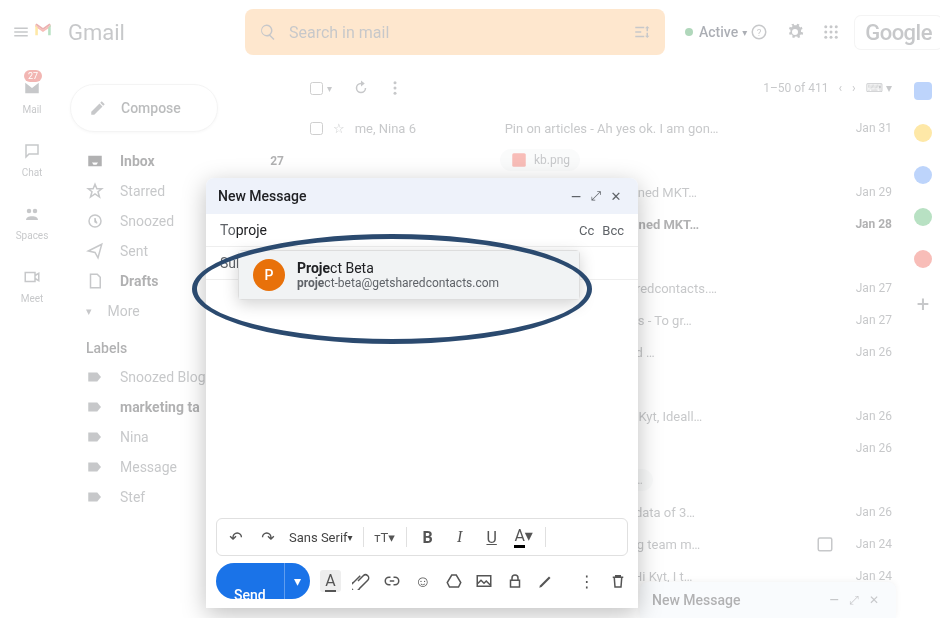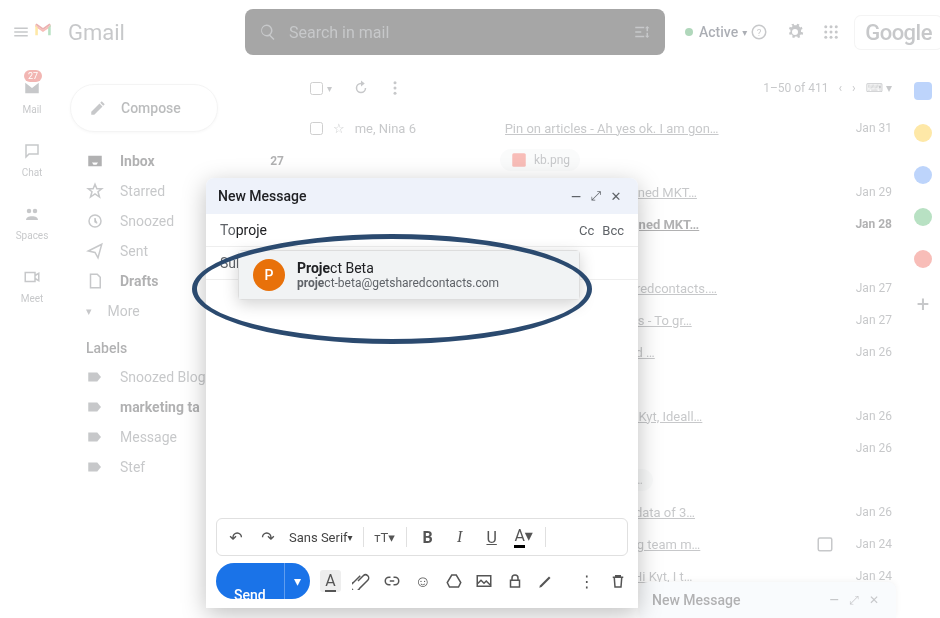--- a/index.html
+++ b/index.html
@@ -7,21 +7,21 @@
 
   
   .dim { opacity: 0.35; }
 
   
   .topbar { height: 64px; display: flex; align-items: center; padding: 0 12px; }
   .menu-icon { width: 40px; height: 40px; display:flex; align-items:center; justify-content:center; color:#5f6368; border-radius:50%; }
   .logo { display:flex; align-items:center; margin-left: 4px; }
   .logo-mark { width:28px; height:22px; position:relative; margin-right:6px; }
   .logo-text { font-size: 22px; color:#5f6368; font-weight:400; }
-  .search { flex: 0 0 420px; margin-left: 120px; background:#000000; height:46px; border-radius:8px; display:flex; align-items:center; padding:0 14px; color:#5f6368; }
+  .search { flex: 0 0 420px; margin-left: 120px; background:#fdba74; height:46px; border-radius:8px; display:flex; align-items:center; padding:0 14px; color:#5f6368; }
   .search-ph { margin-left:12px; font-size:16px; flex:1; }
   .status-chip { margin-left:20px; display:flex; align-items:center; color:#0f172a; font-weight:500; font-size:14px; }
   .status-dot { width:8px; height:8px; background:#1e8e3e; border-radius:50%; margin-right:6px;}
   .top-icons { margin-left:auto; display:flex; align-items:center; gap:12px; color:#5f6368; }
   .top-icons .ico { width:24px; height:24px; display:flex; align-items:center; justify-content:center; }
   .google-logo { font-size:22px; font-weight:500; color:#5f6368; padding: 4px 10px; border-radius: 6px; box-shadow: 0 0 0 1px #e0e0e0; letter-spacing: -0.5px;}
 
   
   .leftrail { position:absolute; left:0; top:64px; width:64px; display:flex; flex-direction:column; align-items:center; padding-top:10px; gap:22px; color:#5f6368; font-size:10px; }
   .rail-item { display:flex; flex-direction:column; align-items:center; gap:2px; position:relative;}
@@ -35,21 +35,21 @@
   .nav-item .cnt { margin-left:auto; font-size:12px; }
   .nav-item.bold { font-weight:700; color:#202124;}
   .labels-hdr { font-weight:500; padding:14px 0 6px 22px; color:#202124;}
 
   
   .list { position:absolute; left:296px; right:34px; top:64px; }
   .list-toolbar { height:48px; display:flex; align-items:center; padding:0 14px; color:#5f6368; font-size:12px; }
   .list-toolbar .spacer{flex:1;}
   .row { height:32px; display:flex; align-items:center; padding:0 14px; color:#5f6368; font-size:13px; gap:10px; }
   .row .from { width:140px; white-space:nowrap; overflow:hidden; text-overflow:ellipsis; }
-  .row .subj { flex:1; white-space:nowrap; overflow:hidden; text-overflow:ellipsis;text-decoration:underline;}
+  .row .subj { flex:1; white-space:nowrap; overflow:hidden; text-overflow:ellipsis;}
   .row .date { width:48px; text-align:right; font-size:12px; }
   .row.bold { color:#202124; font-weight:700;}
   .chip { display:inline-flex; align-items:center; gap:6px; background:#f1f3f4; border-radius:12px; padding:2px 10px; font-size:12px; color:#5f6368;}
 
   
   .rightrail { position:absolute; right:0; top:64px; width:34px; display:flex; flex-direction:column; align-items:center; padding-top:18px; gap:24px; }
   .rr-dot { width:18px; height:18px; border-radius:4px; }
   .plus { font-size:22px; color:#5f6368; }
 
   
@@ -254,20 +254,26 @@
     <div class="nav-item bold">
         <svg viewBox="0 0 24 24">
           <path fill="#5f6368" d="M3 6h12l5 6-5 6H3z"></path>
         </svg>
         <span>marketing ta</span>
       </div>
     <div class="nav-item">
         <svg viewBox="0 0 24 24">
           <path fill="#5f6368" d="M3 6h12l5 6-5 6H3z"></path>
         </svg>
+        <span>Nina</span>
+      </div>
+    <div class="nav-item">
+        <svg viewBox="0 0 24 24">
+          <path fill="#5f6368" d="M3 6h12l5 6-5 6H3z"></path>
+        </svg>
         <span>Message</span>
       </div>
     <div class="nav-item">
         <svg viewBox="0 0 24 24">
           <path fill="#5f6368" d="M3 6h12l5 6-5 6H3z"></path>
         </svg>
         <span>Stef</span>
       </div>
   </div>
 

